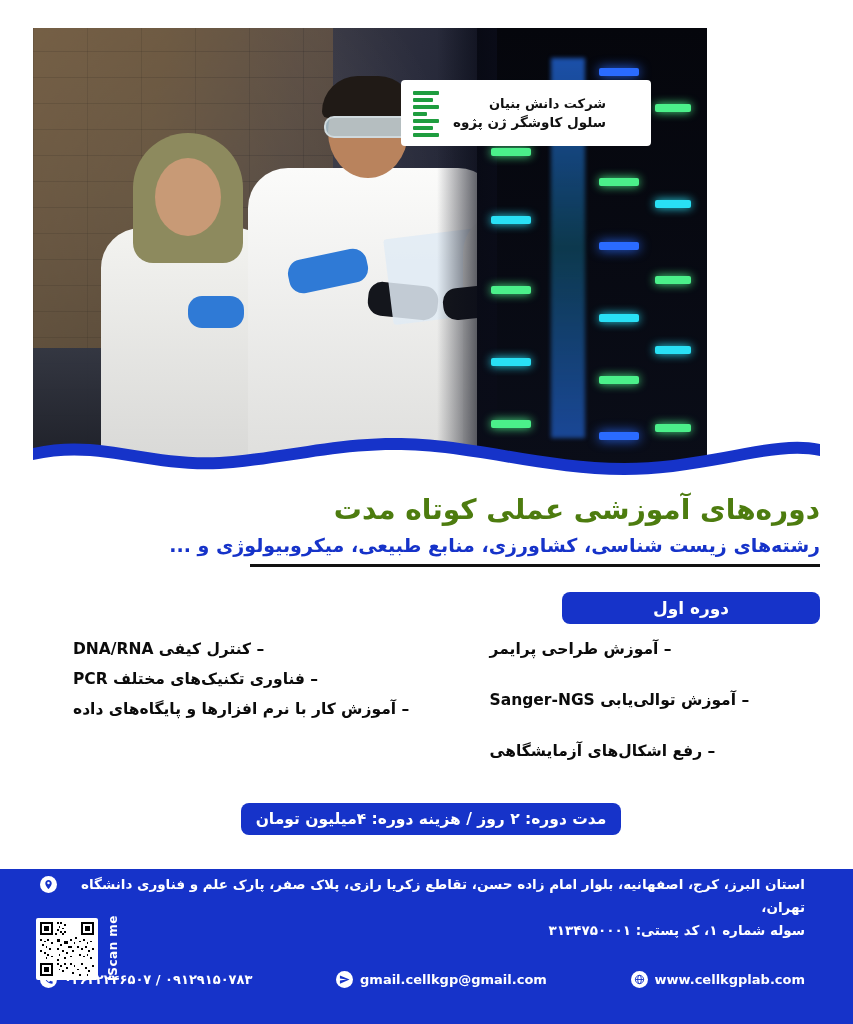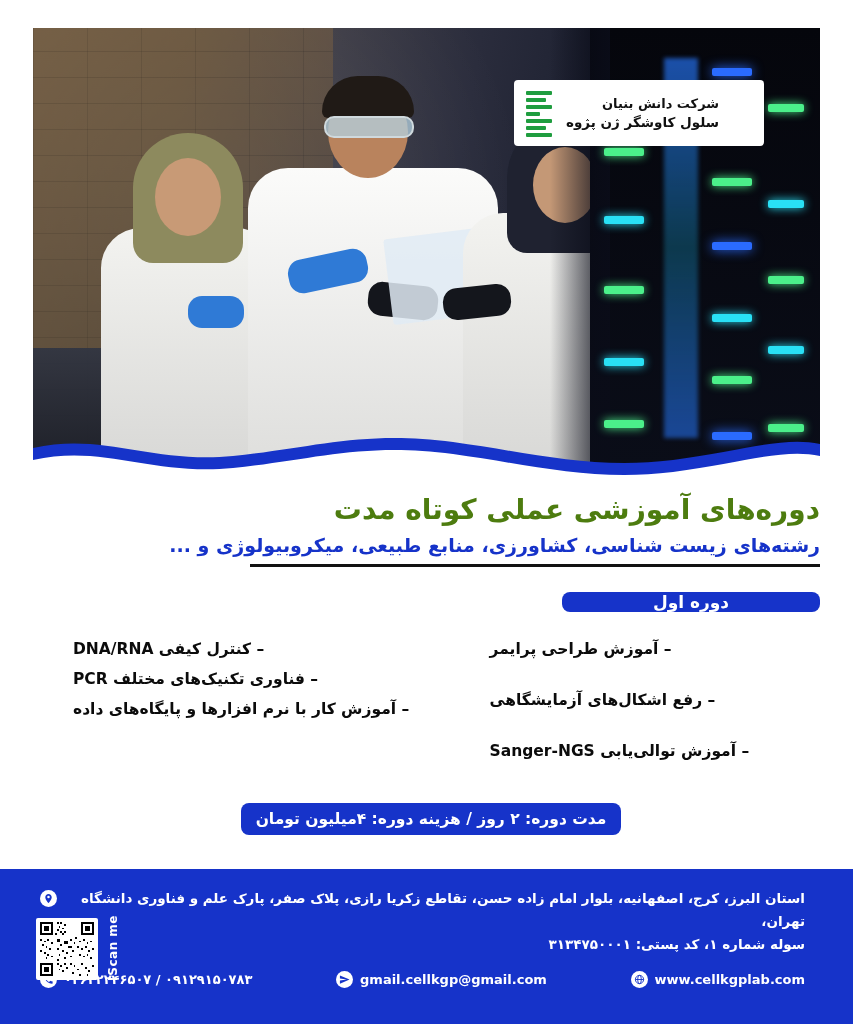--- a/index.html
+++ b/index.html
@@ -14,21 +14,21 @@
     position: relative;
     width: 853px;
     height: 1024px;
     background: #ffffff;
   }
 
   
   .hero {
     position: absolute;
     top: 28px; left: 33px;
-    width: 787px; height: 440px;
+    width: 674px; height: 440px;
     overflow: hidden;
     background: #1a1b2a;
   }
   .hero-photo {
     position: absolute;
     inset: 0;
     background:
       radial-gradient(circle at 22% 40%, rgba(255,255,255,0.10), transparent 48%),
       linear-gradient(100deg, #6d5b45 0%, #5b4d3b 18%, #3b3a44 36%, #2a2c3c 52%, #1c2030 68%, #0d1322 100%);
   }
@@ -154,21 +154,21 @@
   }
   .rule {
     margin-top: 8px;
     height: 3px; background: #111;
     width: 570px; margin-right: 0; margin-left: auto;
   }
 
   
   .course-bar {
     position:absolute; top: 592px; right: 33px;
-    width: 258px; height: 20px;
+    width: 258px; height: 32px;
     background: #1633c9;
     border-radius: 8px;
     color: #fff;
     font-size: 17px; font-weight: bold;
     display:flex; align-items:center; justify-content:center;
   }
 
   
   .lists {
     position: absolute;
@@ -196,21 +196,21 @@
   }
 
   
   .footer {
     position:absolute; left: 0; bottom: 0;
     width: 853px; height: 155px;
     background: #1633c9;
   }
   .footer-inner {
     position:absolute; inset: 0;
-    padding: 18px 48px 16px 40px;
+    padding: 4px 48px 16px 40px;
   }
   .addr-row { display:flex; flex-direction: row-reverse; align-items:flex-start; gap: 8px; justify-content:flex-start; }
   .addr-text { color:#fff; font-size: 13.5px; font-weight:bold; line-height:1.7; text-align:right; }
   .pin {
     width: 17px; height: 17px; background:#fff; border-radius:50%;
     display:flex; align-items:center; justify-content:center; flex:none; margin-top: 3px;
   }
   .pin svg { width: 11px; height: 11px; }
 
   .contact-row {
@@ -342,22 +342,22 @@
   <div class="course-bar">دوره اول</div>
 
   <div class="lists">
     <div class="col col-right">
       <div class="bullet">– کنترل کیفی DNA/RNA</div>
       <div class="bullet">– فناوری تکنیک‌های مختلف PCR</div>
       <div class="bullet">– آموزش کار با نرم افزارها و پایگاه‌های داده</div>
     </div>
     <div class="col col-left">
       <div class="bullet">– آموزش طراحی پرایمر</div>
+      <div class="bullet">– آموزش توالی‌یابی Sanger-NGS</div>
       <div class="bullet">– رفع اشکال‌های آزمایشگاهی</div>
-      <div class="bullet">– آموزش توالی‌یابی Sanger-NGS</div>
     </div>
   </div>
 
   <div class="pill">مدت دوره: ۲ روز  /  هزینه دوره:  ۴میلیون تومان</div>
 
   <div class="footer">
     <div class="footer-inner">
       <div class="addr-row">
         <div class="pin">
           <svg viewBox="0 0 24 24" fill="#1633c9">

